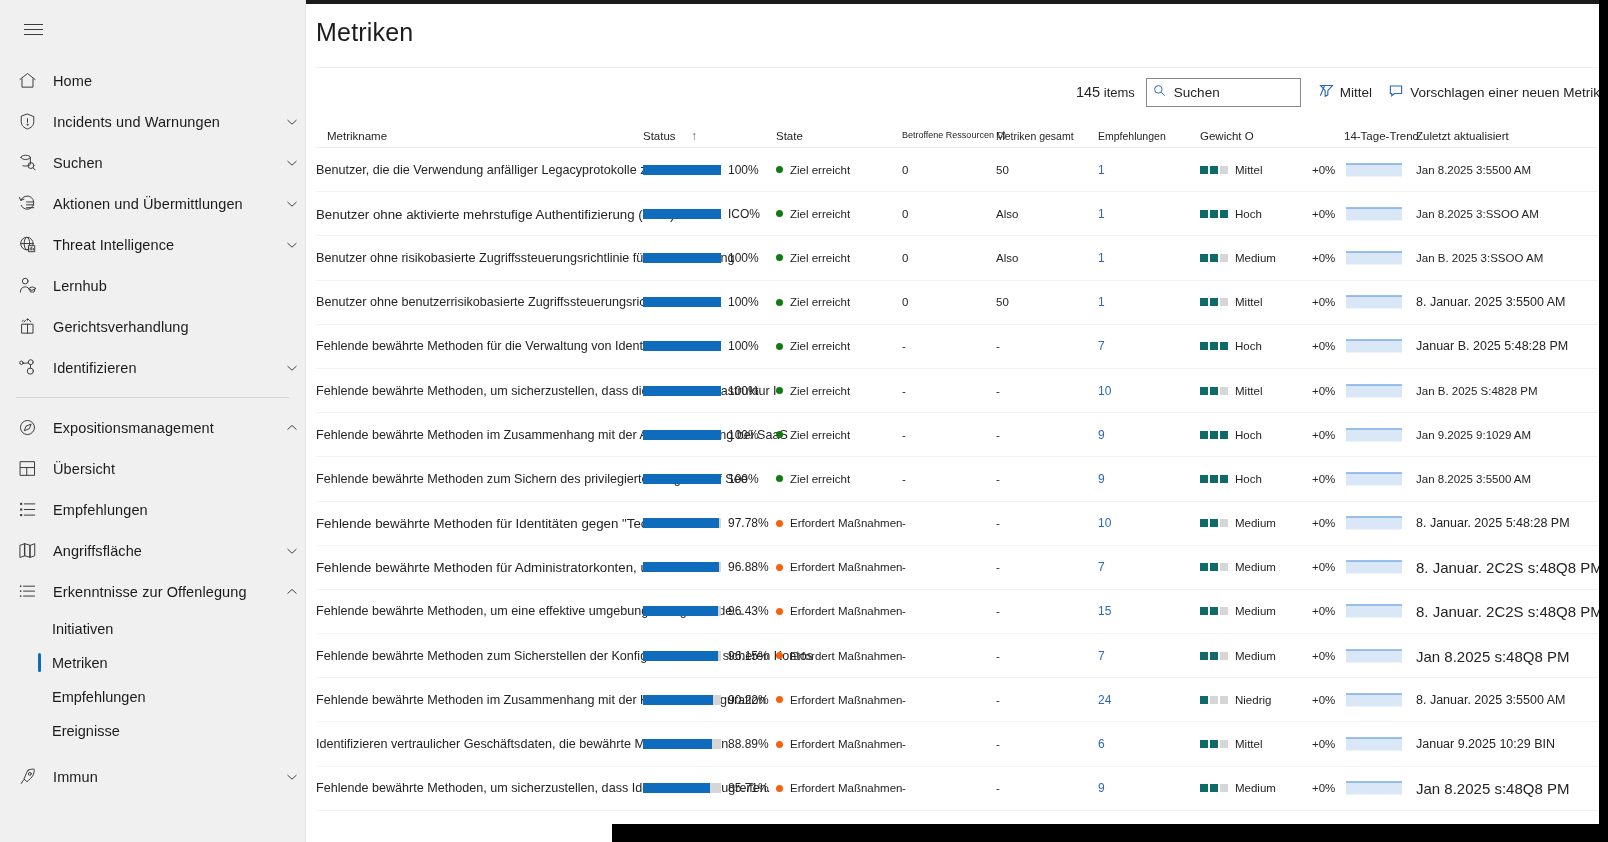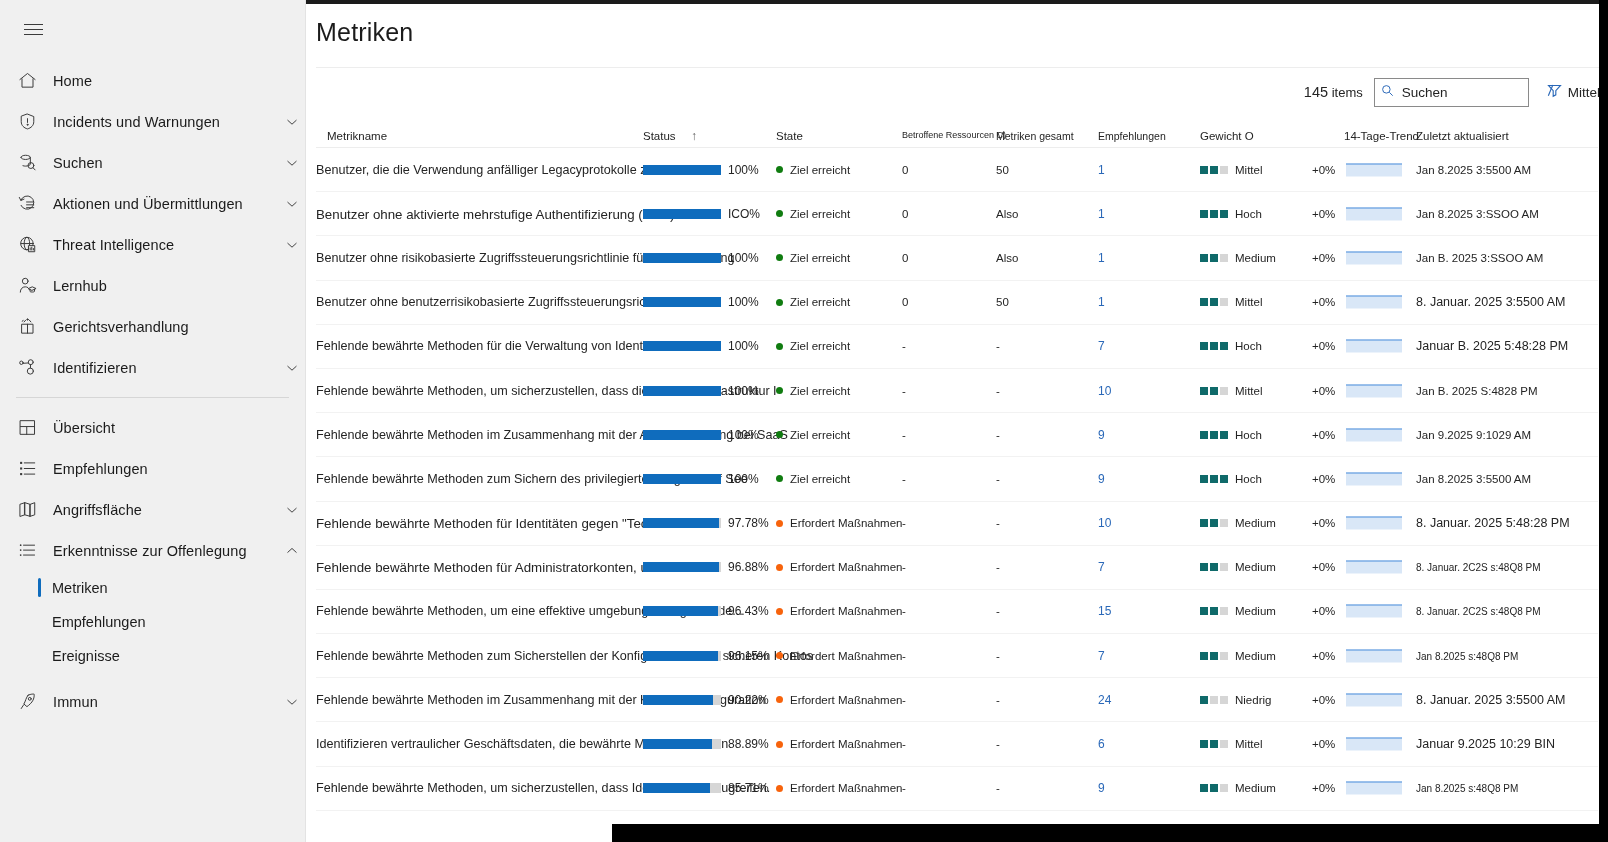--- a/index.html
+++ b/index.html
@@ -222,21 +222,21 @@
   .spark {
     position: absolute;
     left: 1030px;
     top: 50%;
     transform: translateY(-50%);
     width: 56px; height: 13px;
     background: #d9e7f7;
     border-top: 1.5px solid #4a8ddc;
   }
   .c-updated { left: 1100px; font-size: 11.5px; }
-  .c-updated.sm { font-size: 10px; }
+  .c-updated.sm { font-size: 15px; }
   .c-updated.lg { font-size: 12.5px; }
 
   .bottom-bar {
     position: absolute;
     left: 306px; bottom: 0;
     width: 1302px; height: 18px;
     background: #000;
   }
   .right-edge {
     position: absolute;
@@ -381,20 +381,34 @@
               <polyline points="3.2,4.6 8,9 12.8,4.6"></polyline>
             </svg>
           </span>
         </div>
       </div>
     <div class="nav-divider"></div>
     <div class="nav" id="nav-mid">
         <div class="nav-item">
           <span class="nav-icon">
             <svg width="19" height="19" viewBox="0 0 20 20" fill="none" stroke="currentColor" stroke-width="1.05" stroke-linecap="round" stroke-linejoin="round">
+              <circle cx="10" cy="10" r="7.4"></circle>
+              <path d="M13.4 6.6 8.4 8.6 6.6 13.4l5-2z"></path>
+            </svg>
+          </span>
+          <span class="nav-label">Expositionsmanagement</span>
+          <span class="chev">
+            <svg width="14" height="14" viewBox="0 0 16 13" fill="none" stroke="currentColor" stroke-width="1.1" stroke-linecap="round" stroke-linejoin="round">
+              <polyline points="3.2,8 8,3.6 12.8,8"></polyline>
+            </svg>
+          </span>
+        </div>
+        <div class="nav-item">
+          <span class="nav-icon">
+            <svg width="19" height="19" viewBox="0 0 20 20" fill="none" stroke="currentColor" stroke-width="1.05" stroke-linecap="round" stroke-linejoin="round">
               <rect x="2.6" y="2.8" width="14.8" height="14.4"></rect>
               <line x1="2.6" y1="9" x2="17.4" y2="9"></line>
               <line x1="9.2" y1="9" x2="9.2" y2="17.2"></line>
             </svg>
           </span>
           <span class="nav-label">Übersicht</span>
         </div>
         <div class="nav-item">
           <span class="nav-icon">
             <svg width="19" height="19" viewBox="0 0 20 20" fill="none" stroke="currentColor" stroke-width="1.05" stroke-linecap="round" stroke-linejoin="round">
@@ -436,20 +450,23 @@
           </span>
           <span class="nav-label">Erkenntnisse zur Offenlegung</span>
           <span class="chev">
             <svg width="14" height="14" viewBox="0 0 16 13" fill="none" stroke="currentColor" stroke-width="1.1" stroke-linecap="round" stroke-linejoin="round">
               <polyline points="3.2,8 8,3.6 12.8,8"></polyline>
             </svg>
           </span>
         </div>
       </div>
     <div id="nav-subs">
+        <div class="nav-sub">
+          <span>Initiativen</span>
+        </div>
         <div class="nav-sub selected">
           <span>Metriken</span>
         </div>
         <div class="nav-sub">
           <span>Empfehlungen</span>
         </div>
         <div class="nav-sub">
           <span>Ereignisse</span>
         </div>
       </div>
@@ -496,20 +513,28 @@
       <div class="tb-btn first">
         <span>
           <svg width="15" height="15" viewBox="0 0 16 16" fill="none" stroke="#2a68b8" stroke-width="1.2">
             <path d="M1.6 2.6h12.8L9.4 8.2v4.4l-2.8 1.6V8.2z"></path>
             <line x1="1.4" y1="13.6" x2="6.2" y2="2.2"></line>
           </svg>
         </span>
         <span>Mittel</span>
       </div>
 
+      <div class="tb-btn">
+        <span>
+          <svg width="16" height="15" viewBox="0 0 16 16" fill="none" stroke="#2a68b8" stroke-width="1.2">
+            <path d="M2 3.2h12v8H6.4L3.4 13.6V11.2H2z"></path>
+          </svg>
+        </span>
+        <span>Vorschlagen einer neuen Metrik</span>
+      </div>
     </div>
 
     <div class="grid">
       <div class="grid-head" id="grid-head">
           <div class="hcell " style="left: 11px;">Metrikname</div>
           <div class="hcell " style="left: 327px;">Status</div>
           <div class="sort-arrow" style="left: 375px;">↑</div>
           <div class="hcell " style="left: 460px;">State</div>
           <div class="hcell small" style="left: 586px; bottom: 7px;">Betroffene Ressourcen C)</div>
           <div class="hcell mid" style="left: 680px;">Metriken gesamt</div>

